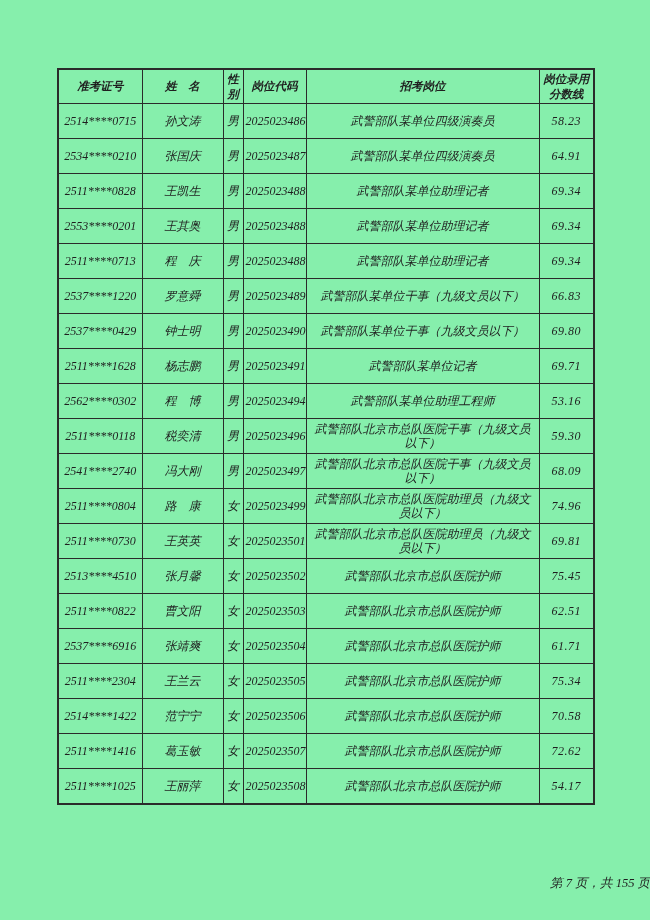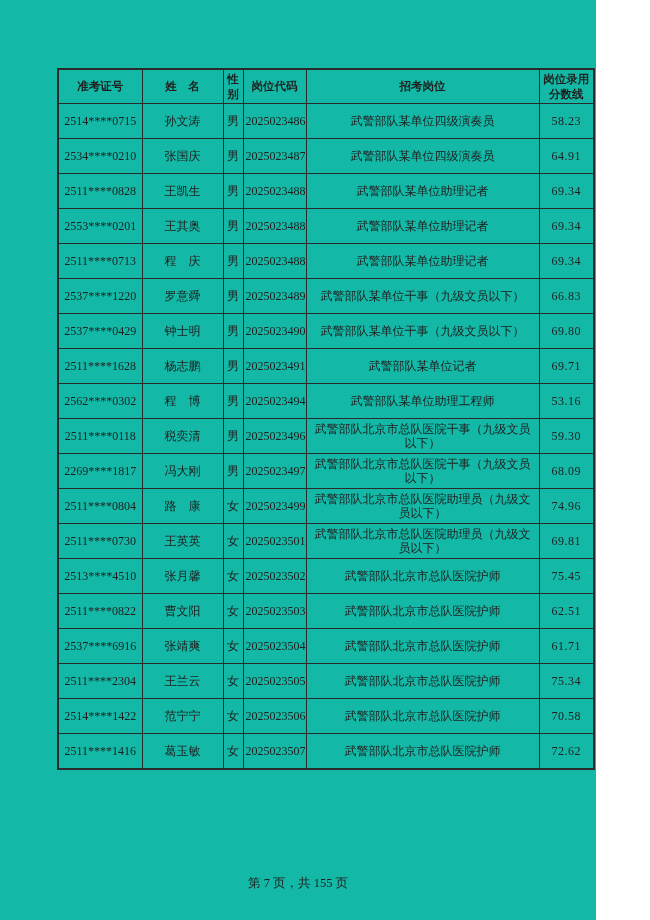--- a/index.html
+++ b/index.html
@@ -2,26 +2,27 @@
 <html><head>
 <meta charset="utf-8">
 <style>
   html, body {
     margin: 0;
     padding: 0;
     background: #ffffff;
   }
   .page {
     position: relative;
-    width: 596px;
+    width: 650px;
     height: 920px;
-    background: #14b8a6;
+    background: #86efac;
     font-family: "Liberation Serif", "DejaVu Serif", serif;
     color: #1f1f1f;
     overflow: hidden;
+    font-style: italic;
   }
   table.score-table {
     position: absolute;
     left: 57px;
     top: 68px;
     width: 536px;
     border-collapse: collapse;
     table-layout: fixed;
     border: 2px solid #2b2b2b;
   }
@@ -56,21 +57,21 @@
     word-break: break-all;
   }
   .score-table td.c-score {
     letter-spacing: 0.5px;
   }
   .page-footer {
     position: absolute;
     top: 875px;
     left: 0;
     width: 100%;
-    text-align: center;
+    text-align: right;
     font-size: 12.5px;
     color: #1f1f1f;
   }
 </style>
 </head>
 <body>
 
 <div class="page">
 
   <table class="score-table">
@@ -167,21 +168,21 @@
         </tr>
         <tr>
           <td class="c-exam-no">2511****0118</td>
           <td class="c-name">税奕清</td>
           <td class="c-gender">男</td>
           <td class="c-code">2025023496</td>
           <td class="c-position">武警部队北京市总队医院干事（九级文员以下）</td>
           <td class="c-score">59.30</td>
         </tr>
         <tr>
-          <td class="c-exam-no">2269****1817</td>
+          <td class="c-exam-no">2541****2740</td>
           <td class="c-name">冯大刚</td>
           <td class="c-gender">男</td>
           <td class="c-code">2025023497</td>
           <td class="c-position">武警部队北京市总队医院干事（九级文员以下）</td>
           <td class="c-score">68.09</td>
         </tr>
         <tr>
           <td class="c-exam-no">2511****0804</td>
           <td class="c-name">路　康</td>
           <td class="c-gender">女</td>
@@ -238,18 +239,26 @@
           <td class="c-score">70.58</td>
         </tr>
         <tr>
           <td class="c-exam-no">2511****1416</td>
           <td class="c-name">葛玉敏</td>
           <td class="c-gender">女</td>
           <td class="c-code">2025023507</td>
           <td class="c-position">武警部队北京市总队医院护师</td>
           <td class="c-score">72.62</td>
         </tr>
+        <tr>
+          <td class="c-exam-no">2511****1025</td>
+          <td class="c-name">王丽萍</td>
+          <td class="c-gender">女</td>
+          <td class="c-code">2025023508</td>
+          <td class="c-position">武警部队北京市总队医院护师</td>
+          <td class="c-score">54.17</td>
+        </tr>
       </tbody>
   </table>
 
   <div class="page-footer">第 7 页，共 155 页</div>
 
 </div>
 
 </body></html>

